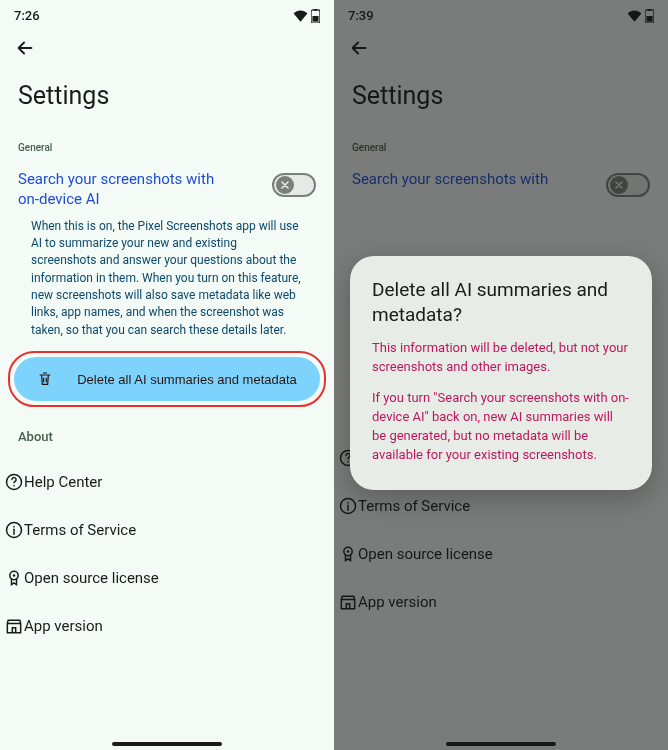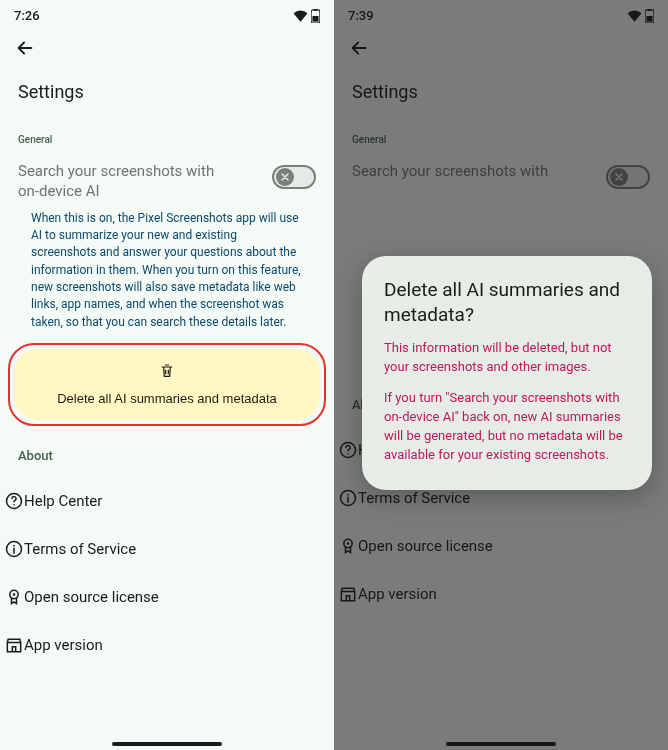--- a/index.html
+++ b/index.html
@@ -5,38 +5,38 @@
   * { box-sizing: border-box; margin: 0; padding: 0; }
   html, body { width: 668px; height: 750px; font-family: Roboto, "Segoe UI", Arial, sans-serif; }
   body { display: flex; background: #888; }
   .pane { width: 361px; height: 750px; position: relative; overflow: hidden; }
   .pane-left { background: #f4faf5; color: #1a1c1a; }
   .pane-right { background: #f4faf5; color: #1a1c1a; }
   .status-bar { display: flex; justify-content: space-between; align-items: center; padding: 8px 14px 4px; font-size: 13px; font-weight: 500; }
   .status-icons { display: flex; align-items: center; gap: 3px; }
   .back-row { padding: 10px 14px 22px; }
   .back-arrow { width: 22px; height: 22px; }
-  .title { font-size: 18px; font-weight: 400; padding: 0 18px 32px; }
+  .title { font-size: 25px; font-weight: 400; padding: 0 18px 32px; }
   .section-label { font-size: 10px; color: #48604e; padding: 0 18px 16px; font-weight: 500; }
   .setting-row { display: flex; align-items: flex-start; padding: 0 18px 8px; gap: 10px; }
   .setting-text { flex: 1; }
-  .setting-title { font-size: 15px; color: #737373; line-height: 1.35; }
+  .setting-title { font-size: 15px; color: #1d4ed8; line-height: 1.35; }
   .toggle { width: 44px; height: 24px; border-radius: 14px; background: #e6eae6; border: 2px solid #7a7f7a; display: flex; align-items: center; position: relative; flex-shrink: 0; margin-top: 4px; }
   .toggle-knob { width: 18px; height: 18px; border-radius: 50%; background: #7a7f7a; position: absolute; left: 2px; display: flex; align-items: center; justify-content: center; }
   .toggle-knob svg { width: 10px; height: 10px; }
   .desc { font-size: 12px; color: #0c4a6e; padding: 0 31px 18px; line-height: 1.45; }
   .delete-btn-wrap { padding: 0 14px 28px; position: relative; }
-  .delete-btn { width: 100%; background: #fef9c3; border: none; border-radius: 24px; padding: 14px 10px; display: flex; align-items: center; justify-content: center; gap: 12px; font-size: 13px; color: #2a1412; cursor: pointer; flex-direction: column; }
+  .delete-btn { width: 100%; background: #7dd3fc; border: none; border-radius: 24px; padding: 14px 10px; display: flex; align-items: center; justify-content: center; gap: 24px; font-size: 13px; color: #2a1412; cursor: pointer; }
   .highlight-red { position: absolute; inset: -6px 8px 22px 8px; border: 2.5px solid #e5322e; border-radius: 26px; pointer-events: none; }
   .about-label { font-size: 13px; color: #48604e; padding: 0 18px 14px; font-weight: 500; }
   .list-item { display: flex; align-items: center; padding: 14px 4px; font-size: 15px; color: #1a1c1a; }
   .list-icon { width: 20px; height: 20px; flex-shrink: 0; }
   .nav-pill { position: absolute; bottom: 4px; left: 50%; transform: translateX(-50%); width: 110px; height: 4px; border-radius: 2px; background: #1a1c1a; }
   .dim-overlay { position: absolute; inset: 0; background: rgba(20,20,20,0.55); }
-  .dialog { position: absolute; left: 28px; right: 16px; top: 256px; background: #e7ece7; border-radius: 24px; padding: 22px 22px 14px; box-shadow: 0 8px 28px rgba(0,0,0,0.25); }
+  .dialog { position: absolute; left: 16px; right: 16px; top: 256px; background: #e7ece7; border-radius: 24px; padding: 22px 22px 14px; box-shadow: 0 8px 28px rgba(0,0,0,0.25); }
   .dialog-title { font-size: 19px; color: #1a1c1a; line-height: 1.3; padding-bottom: 12px; }
   .dialog-body { font-size: 13px; color: #be185d; line-height: 1.45; }
   .dialog-body p { margin-bottom: 12px; }
   .dialog-actions { display: flex; justify-content: flex-end; gap: 6px; padding-top: 6px; }
   .dialog-btn { background: none; border: none; font-size: 14px; font-weight: 500; color: #2c6a4a; padding: 8px 12px; border-radius: 6px; cursor: pointer; }
   .dialog-btn.delete { position: relative; }
   .dialog-btn.delete .hl { position: absolute; inset: 1px -2px; border: 2px solid #e5322e; border-radius: 5px; pointer-events: none; }
   svg { display: block; }
 </style>
 </head>

